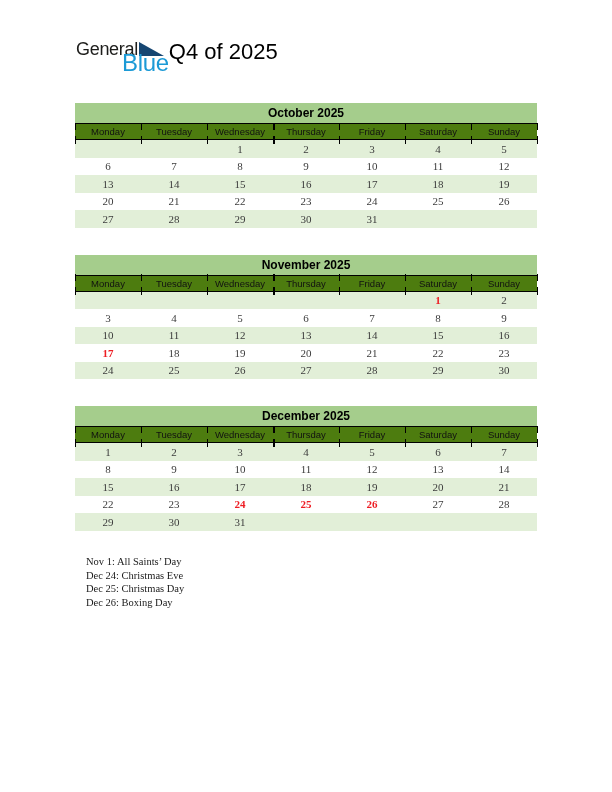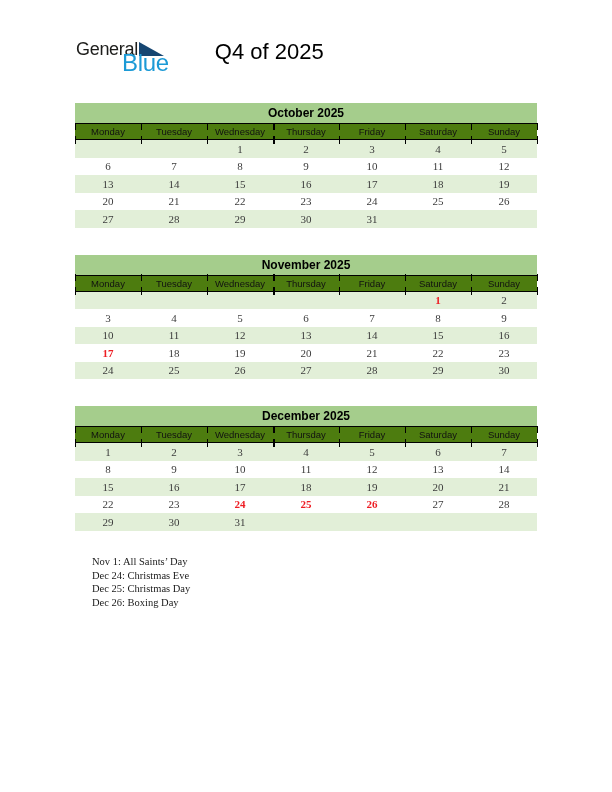--- a/index.html
+++ b/index.html
@@ -21,21 +21,21 @@
     display:flex;align-items:flex-start;
   }
   .logo{line-height:1;}
   .logo-top{display:flex;align-items:flex-end;}
   .logo-general{font-size:18px;letter-spacing:-0.3px;color:#1d1d1b;}
   .logo-flag{margin-left:1px;margin-bottom:1px;display:block;}
   .logo-blue{
     font-size:24px;letter-spacing:-0.3px;color:var(--logo-blue);
     margin-top:-7px;margin-left:46px;
   }
-  .titles{text-align:right;margin-left:46px;}
+  .titles{text-align:right;}
   .page-title{font-size:22px;line-height:1.1;margin:0;font-weight:normal;}
   .page-subtitle{font-size:17px;line-height:1.2;margin-top:3px;}
   
   .months{position:absolute;top:103px;left:75px;width:462px;}
   .month{margin-bottom:27px;}
   .month-header{
     background:var(--month-header-green);
     height:20px;line-height:20px;text-align:center;
     font-weight:bold;font-size:12px;
   }
@@ -58,21 +58,21 @@
     height:17.5px;align-items:center;
   }
   .week-row:nth-child(odd){background:var(--row-stripe-green);}
   .date-cell{
     text-align:center;font-family:"Liberation Serif", serif;
     font-size:11px;color:var(--date-text);
   }
   .date-cell.holiday{color:var(--holiday-red);font-weight:bold;}
   
   .holiday-list{
-    position:absolute;top:555px;left:92px;
+    position:absolute;top:555px;left:86px;
     font-family:"Liberation Serif", serif;font-size:10.5px;
     line-height:13.5px;color:#1a1a1a;
   }
 </style>
 </head>
 <body>
 
 <div class="header">
   <div class="logo">
     <div class="logo-top">

